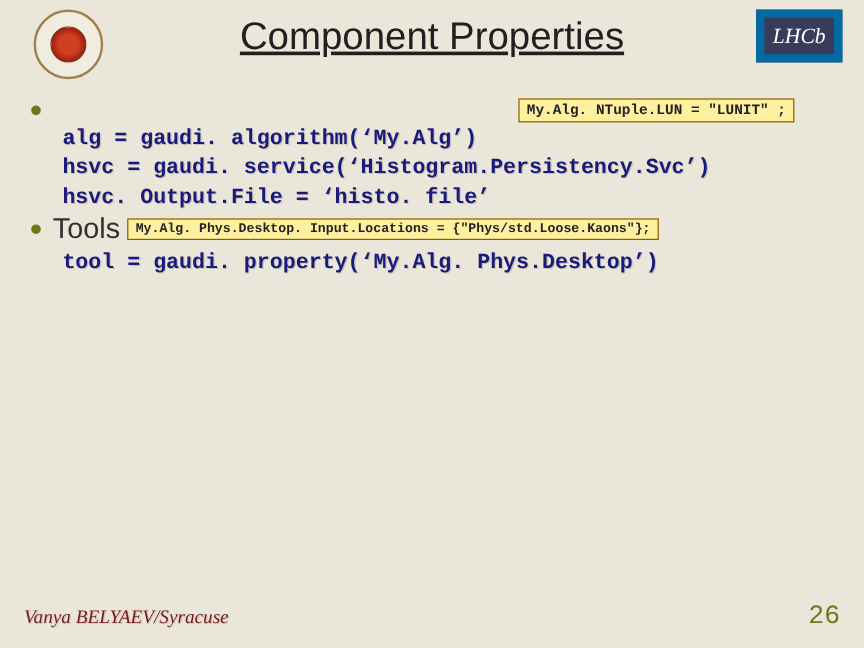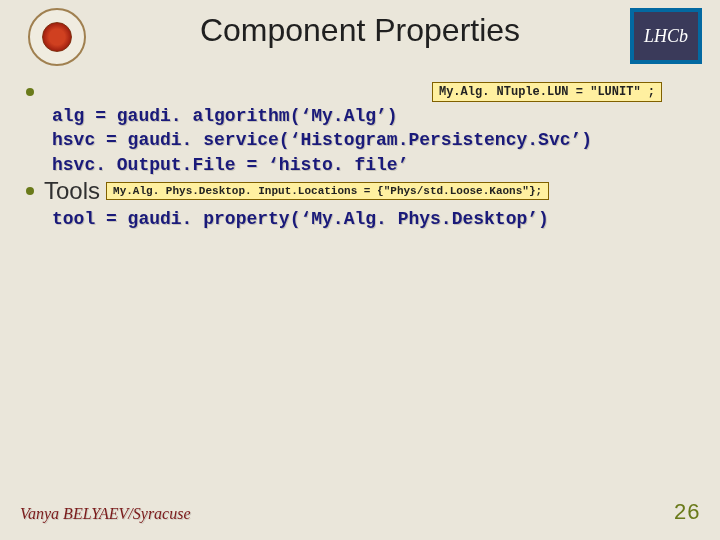--- a/index.html
+++ b/index.html
@@ -29,23 +29,23 @@
     left: 10px;
     top: 0;
     width: 60px;
     height: 60px;
   }
   .logo-right {
     position: absolute;
     right: 0;
     top: 0;
     width: 72px;
-    height: 56px;
+    height: 44px;
     background: #3a3a5a;
-    border: 4px solid #0369a1;
+    border: 7px solid #0369a1;
     display: flex;
     align-items: center;
     justify-content: center;
   }
   .logo-right-text {
     color: #fff;
     font-style: italic;
     font-family: serif;
     font-size: 18px;
   }
@@ -59,20 +59,21 @@
     width: 30px; height: 30px; border-radius: 50%;
     background: radial-gradient(circle, #d04020 40%, #a02010 70%);
     border: 1px solid #803010;
   }
   .title {
     font-family: "Comic Sans MS", cursive, sans-serif;
     font-size: 32px;
     color: #202020;
     text-align: center;
     margin-top: 4px;
+    text-decoration: underline;
   }
   .content {
     margin-top: 14px;
     padding-left: 8px;
   }
   .bullet-row {
     display: flex;
     align-items: center;
     margin-bottom: 2px;
   }

